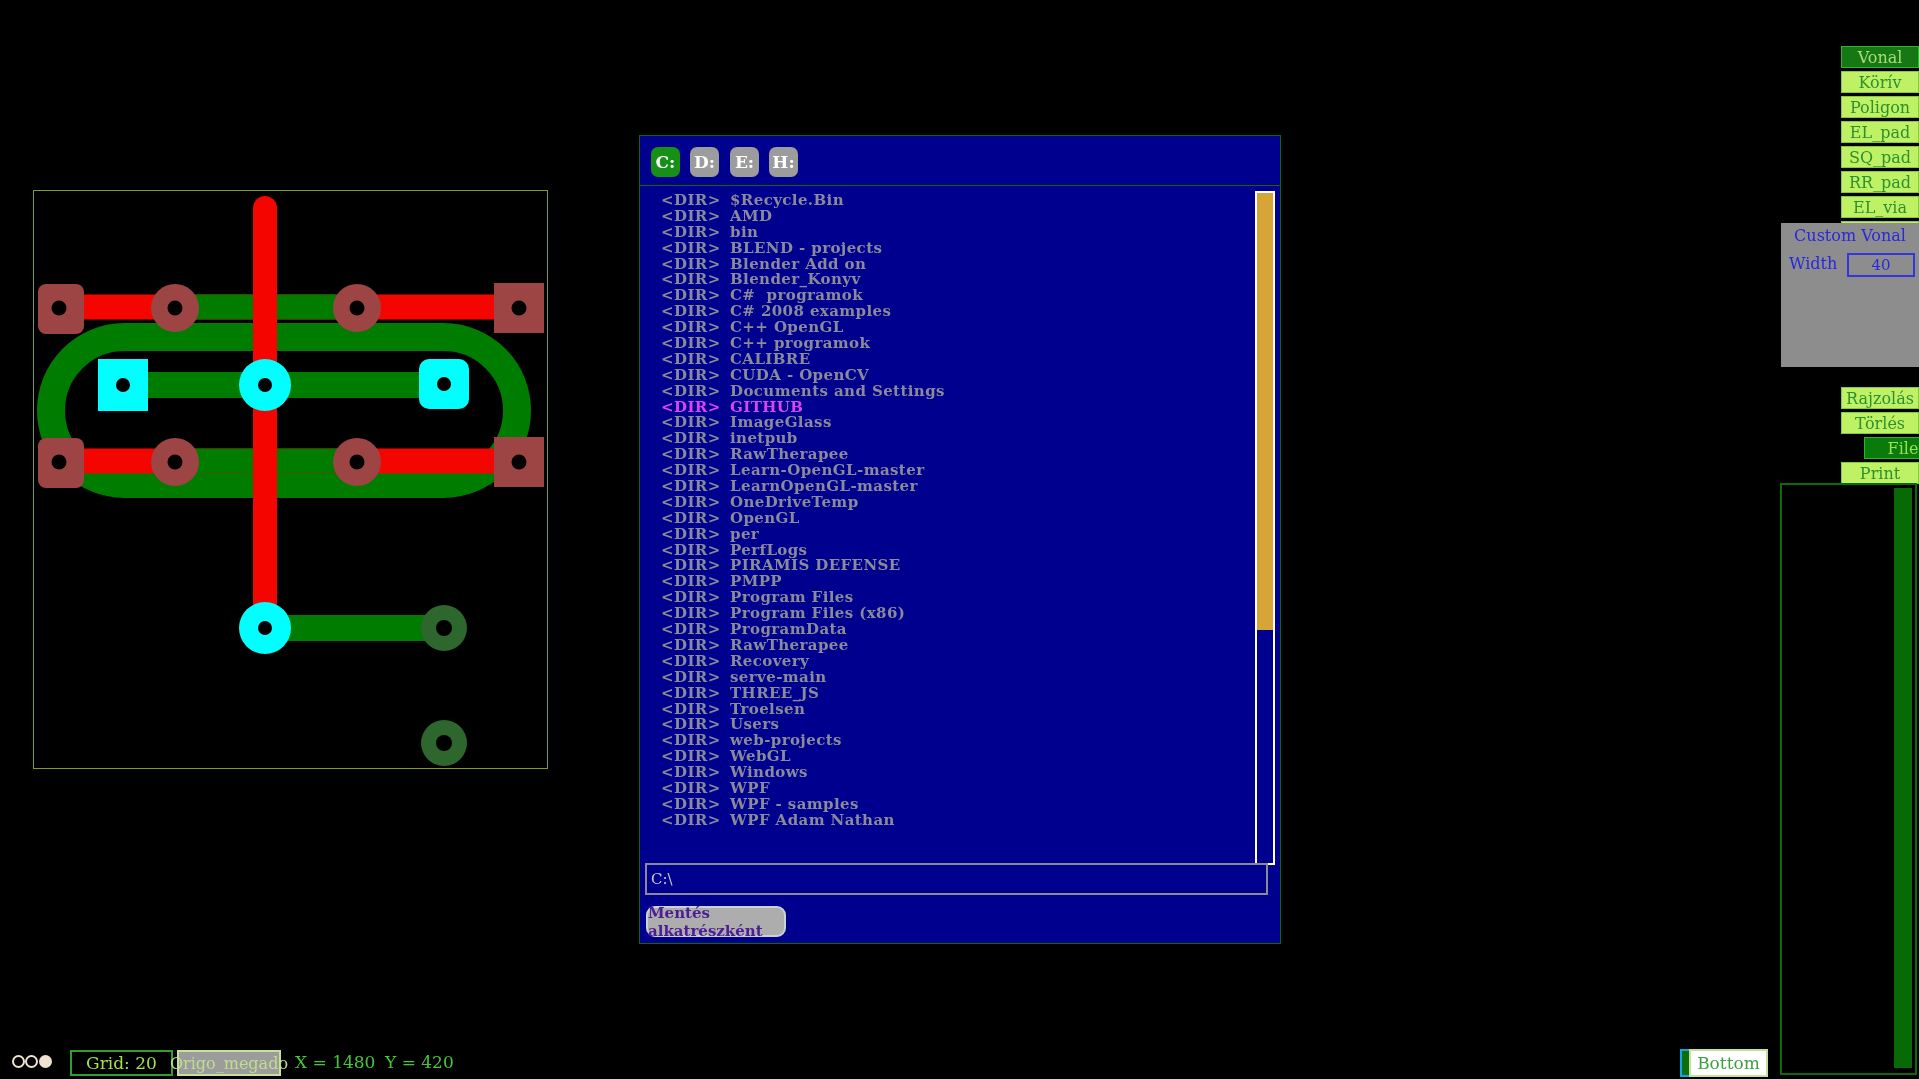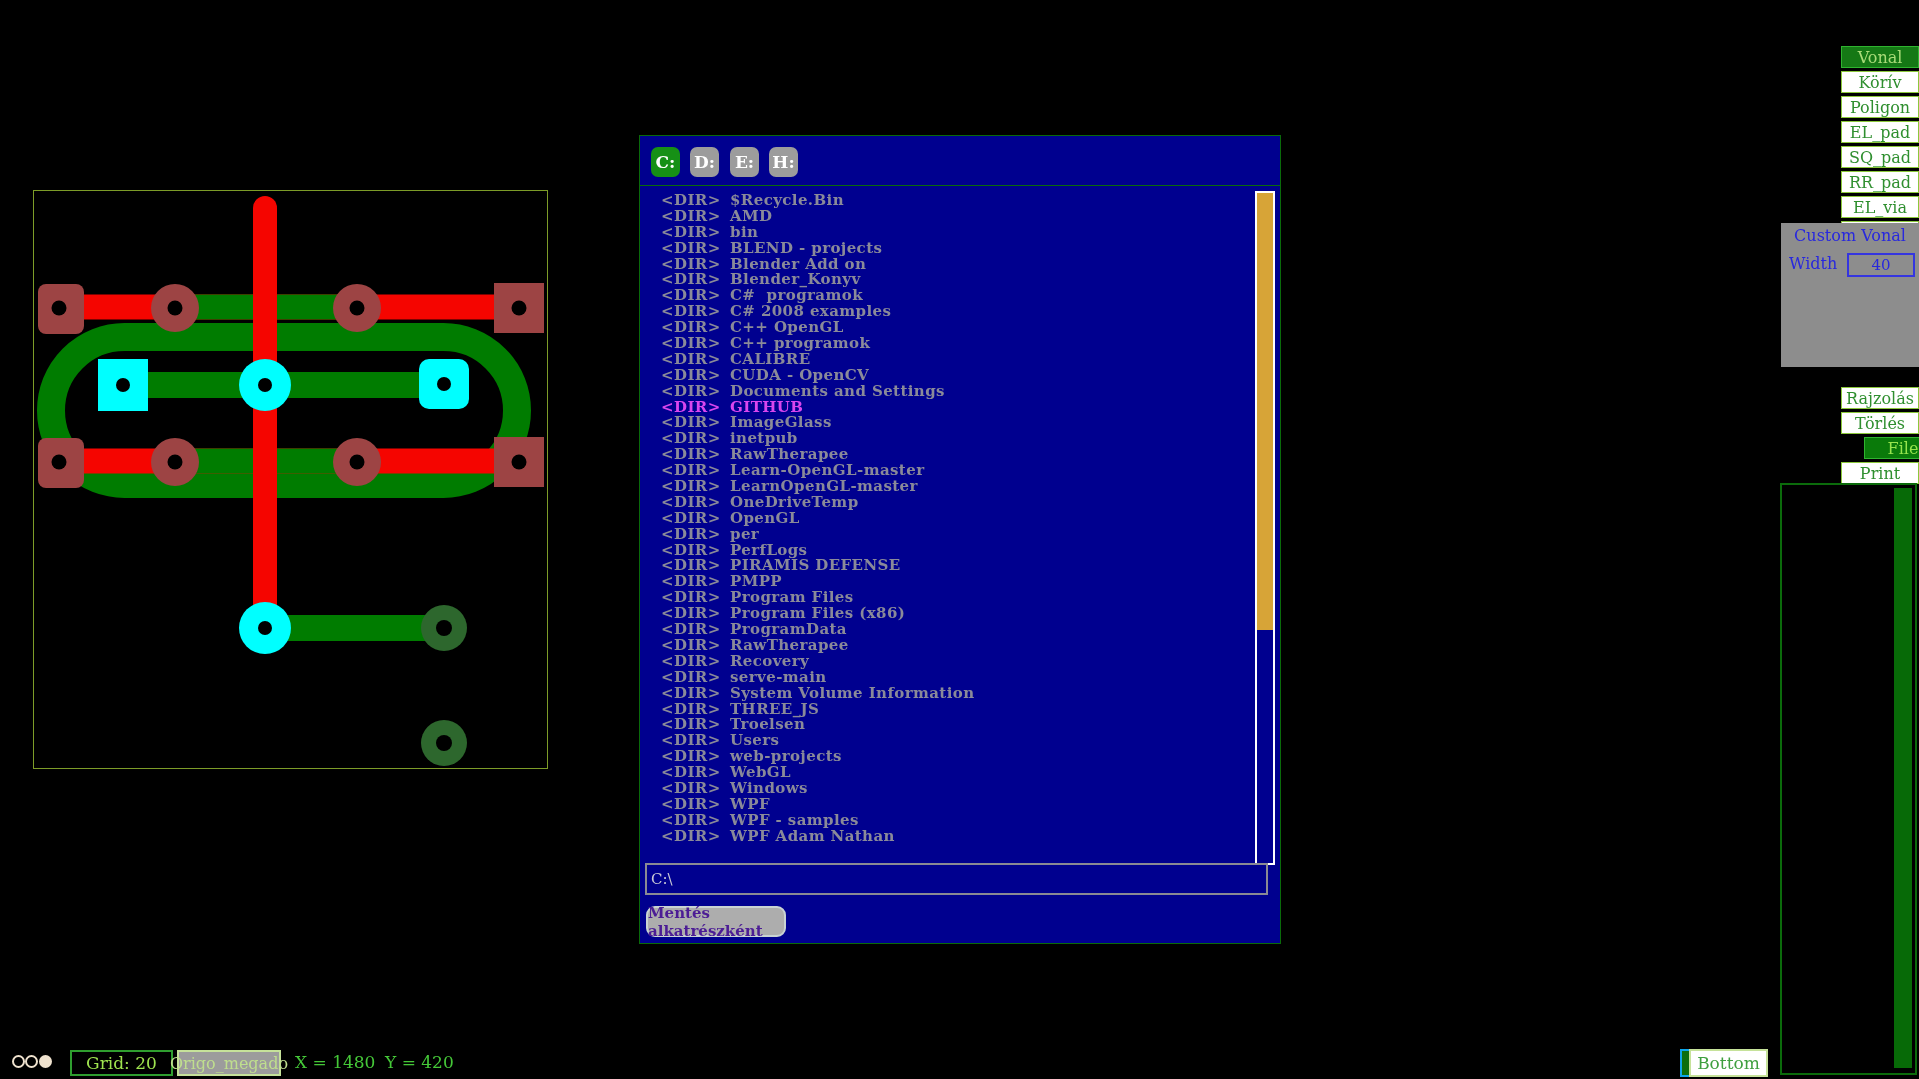--- a/index.html
+++ b/index.html
@@ -55,21 +55,21 @@
     position:absolute;left:6px;top:770px;width:136px;height:27px;
     background:#ADADAD;border:2px solid #C9D3D3;border-radius:9px;
     color:#4c1d95;font-weight:bold;font-size:15px;
     display:flex;align-items:center;justify-content:center;
     font-family:"DejaVu Serif","Liberation Serif",serif;
   }
   
   .tool-stack{position:absolute;left:1841px;top:1px;width:78px;margin-top:45px;}
   .side-btn{
     box-sizing:border-box;width:78px;height:22px;margin-bottom:3px;
-    background:#ffffff;border:1px solid #8CC83C;color:#2F8F2F;
+    background:#bef264;border:1px solid #8CC83C;color:#2F8F2F;
     font-size:16px;display:flex;align-items:center;justify-content:center;
     font-family:"DejaVu Serif","Liberation Serif",serif;
   }
   .side-btn.sel{background:#157815;border-color:#2FB42F;color:#A9DC79;}
   .side-btn.filesel{background:#0A7A0A;border-color:#2FB42F;color:#97E44D;margin-left:23px;}
   .custom-panel{
     position:absolute;left:1781px;top:223px;width:138px;height:144px;
     background:#8D8D8D;color:#2828DE;
   }
   .custom-title{font-size:16px;text-align:center;margin-top:3px;}
@@ -227,21 +227,20 @@
       <div class="file-row"><span class="dir">&lt;DIR&gt;</span><span>per</span></div>
       <div class="file-row"><span class="dir">&lt;DIR&gt;</span><span>PerfLogs</span></div>
       <div class="file-row"><span class="dir">&lt;DIR&gt;</span><span>PIRAMIS DEFENSE</span></div>
       <div class="file-row"><span class="dir">&lt;DIR&gt;</span><span>PMPP</span></div>
       <div class="file-row"><span class="dir">&lt;DIR&gt;</span><span>Program Files</span></div>
       <div class="file-row"><span class="dir">&lt;DIR&gt;</span><span>Program Files (x86)</span></div>
       <div class="file-row"><span class="dir">&lt;DIR&gt;</span><span>ProgramData</span></div>
       <div class="file-row"><span class="dir">&lt;DIR&gt;</span><span>RawTherapee</span></div>
       <div class="file-row"><span class="dir">&lt;DIR&gt;</span><span>Recovery</span></div>
       <div class="file-row"><span class="dir">&lt;DIR&gt;</span><span>serve-main</span></div>
-      <div class="file-row"><span class="dir">&lt;DIR&gt;</span><span>System Volume Information</span></div>
       <div class="file-row"><span class="dir">&lt;DIR&gt;</span><span>THREE_JS</span></div>
       <div class="file-row"><span class="dir">&lt;DIR&gt;</span><span>Troelsen</span></div>
       <div class="file-row"><span class="dir">&lt;DIR&gt;</span><span>Users</span></div>
       <div class="file-row"><span class="dir">&lt;DIR&gt;</span><span>web-projects</span></div>
       <div class="file-row"><span class="dir">&lt;DIR&gt;</span><span>WebGL</span></div>
       <div class="file-row"><span class="dir">&lt;DIR&gt;</span><span>Windows</span></div>
       <div class="file-row"><span class="dir">&lt;DIR&gt;</span><span>WPF</span></div>
       <div class="file-row"><span class="dir">&lt;DIR&gt;</span><span>WPF - samples</span></div>
       <div class="file-row"><span class="dir">&lt;DIR&gt;</span><span>WPF Adam Nathan</span></div>
     </div>

